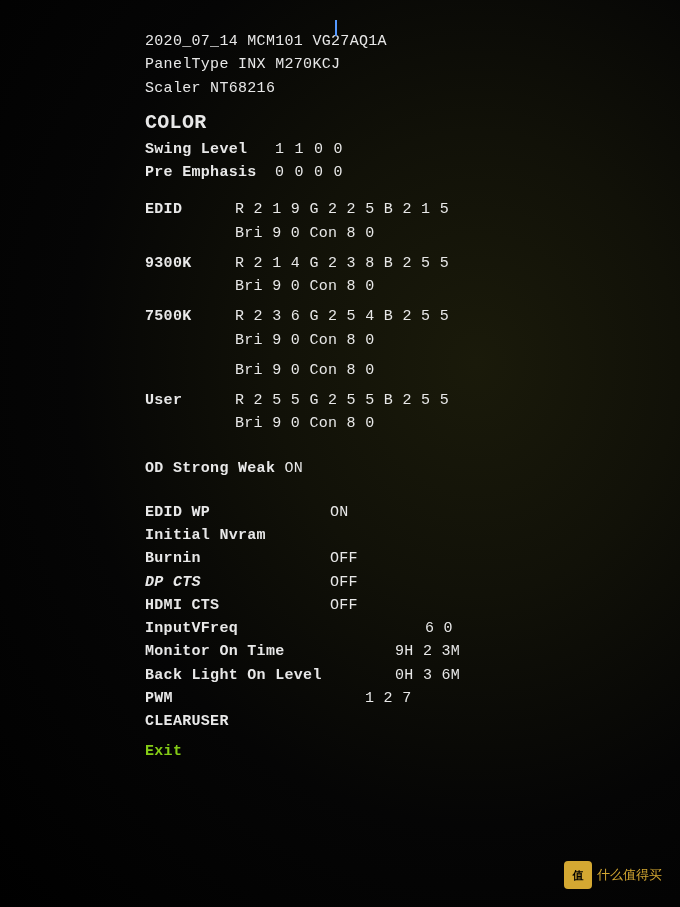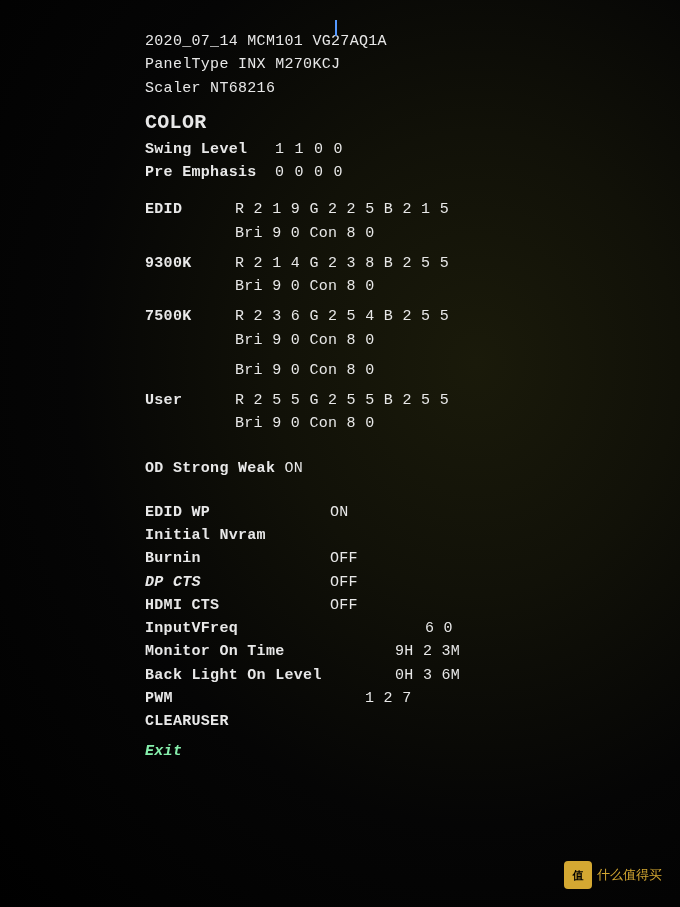--- a/index.html
+++ b/index.html
@@ -24,21 +24,21 @@
       font-size: 15px;
       line-height: 1.55;
       font-weight: normal;
       letter-spacing: 0.02em;
     }
     .bold { font-weight: bold; }
     .color-label { font-weight: bold; font-size: 20px; }
     .row { display: flex; align-items: center; }
     .label-col { min-width: 130px; font-weight: bold; }
     .values { letter-spacing: 0.05em; }
-    .red-text { color: #86efac; font-weight: bold; font-style: italic; }
+    .red-text { color: #84cc16; font-weight: bold; }
     .watermark {
       position: absolute;
       bottom: 18px;
       right: 18px;
       color: #d4a832;
       font-size: 13px;
       font-family: sans-serif;
       display: flex;
       align-items: center;
       gap: 5px;

